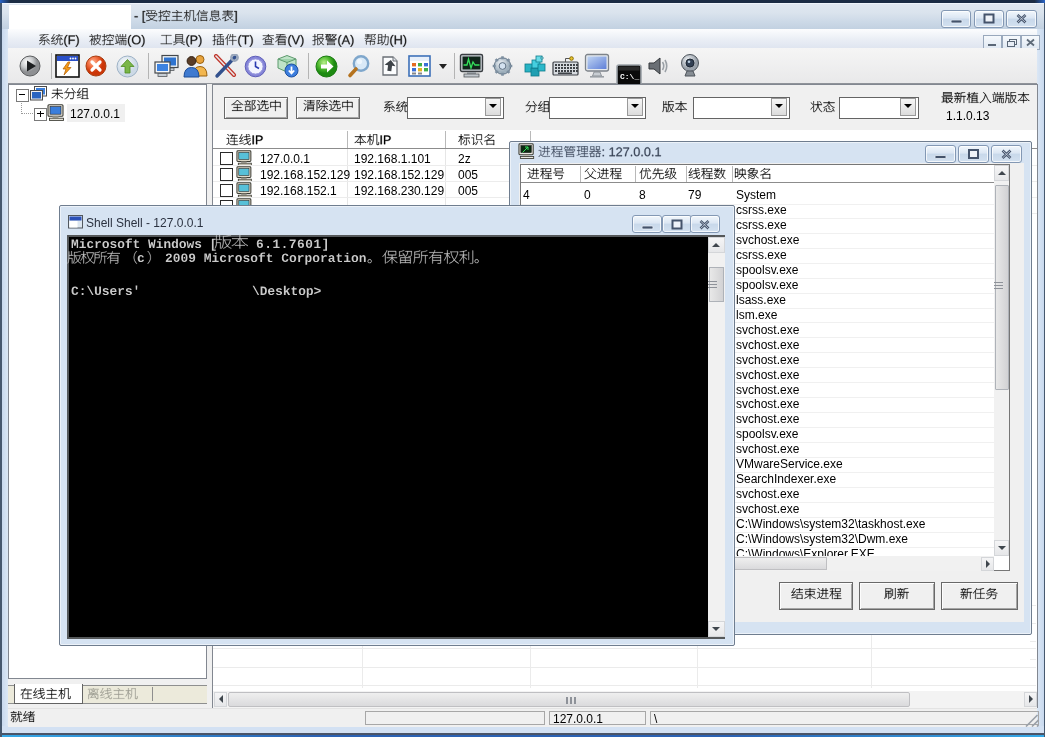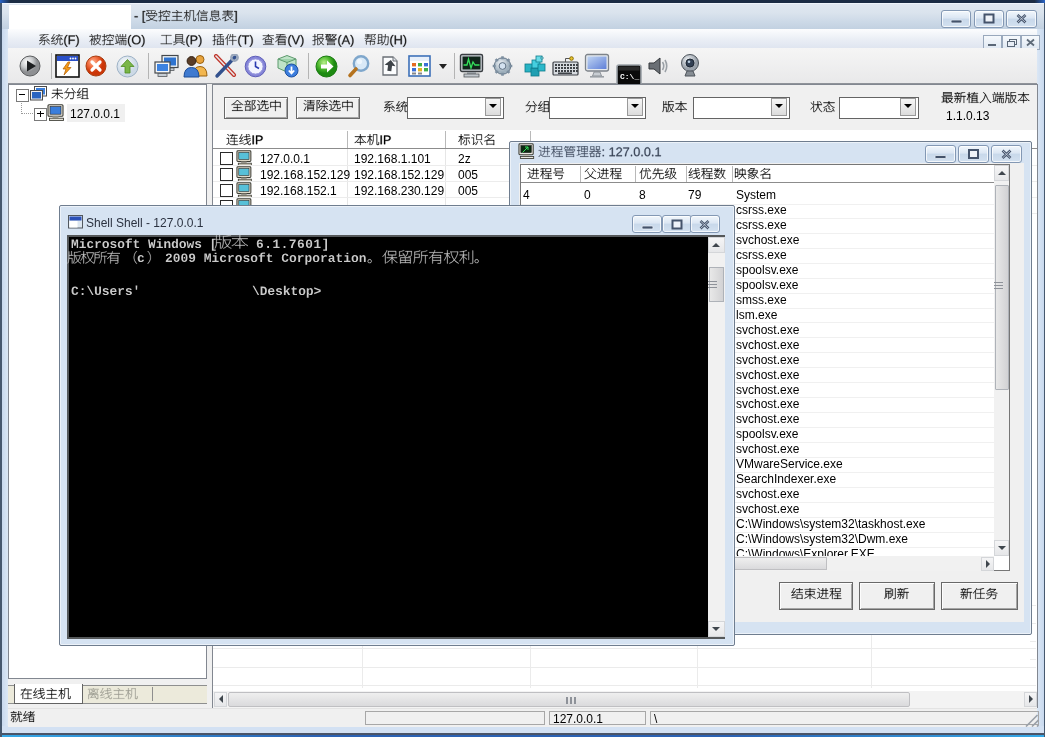--- a/index.html
+++ b/index.html
@@ -501,21 +501,21 @@
     <div style="position:absolute;left:215px;top:34.5px;font:12px 'Liberation Sans';white-space:pre;">csrss.exe</div>
     <div style="position:absolute;left:0;top:49.2px;width:473px;height:1px;background:#f0f0f0;"></div>
     <div style="position:absolute;left:215px;top:49.5px;font:12px 'Liberation Sans';white-space:pre;">svchost.exe</div>
     <div style="position:absolute;left:0;top:64.2px;width:473px;height:1px;background:#f0f0f0;"></div>
     <div style="position:absolute;left:215px;top:64.4px;font:12px 'Liberation Sans';white-space:pre;">csrss.exe</div>
     <div style="position:absolute;left:0;top:79.1px;width:473px;height:1px;background:#f0f0f0;"></div>
     <div style="position:absolute;left:215px;top:79.4px;font:12px 'Liberation Sans';white-space:pre;">spoolsv.exe</div>
     <div style="position:absolute;left:0;top:94.1px;width:473px;height:1px;background:#f0f0f0;"></div>
     <div style="position:absolute;left:215px;top:94.3px;font:12px 'Liberation Sans';white-space:pre;">spoolsv.exe</div>
     <div style="position:absolute;left:0;top:109.0px;width:473px;height:1px;background:#f0f0f0;"></div>
-    <div style="position:absolute;left:215px;top:109.3px;font:12px 'Liberation Sans';white-space:pre;">smss.exe</div>
+    <div style="position:absolute;left:215px;top:109.3px;font:12px 'Liberation Sans';white-space:pre;">lsass.exe</div>
     <div style="position:absolute;left:0;top:124.0px;width:473px;height:1px;background:#f0f0f0;"></div>
     <div style="position:absolute;left:215px;top:124.2px;font:12px 'Liberation Sans';white-space:pre;">lsm.exe</div>
     <div style="position:absolute;left:0;top:138.9px;width:473px;height:1px;background:#f0f0f0;"></div>
     <div style="position:absolute;left:215px;top:139.2px;font:12px 'Liberation Sans';white-space:pre;">svchost.exe</div>
     <div style="position:absolute;left:0;top:153.9px;width:473px;height:1px;background:#f0f0f0;"></div>
     <div style="position:absolute;left:215px;top:154.1px;font:12px 'Liberation Sans';white-space:pre;">svchost.exe</div>
     <div style="position:absolute;left:0;top:168.8px;width:473px;height:1px;background:#f0f0f0;"></div>
     <div style="position:absolute;left:215px;top:169.1px;font:12px 'Liberation Sans';white-space:pre;">svchost.exe</div>
     <div style="position:absolute;left:0;top:183.8px;width:473px;height:1px;background:#f0f0f0;"></div>
     <div style="position:absolute;left:215px;top:184.0px;font:12px 'Liberation Sans';white-space:pre;">svchost.exe</div>

